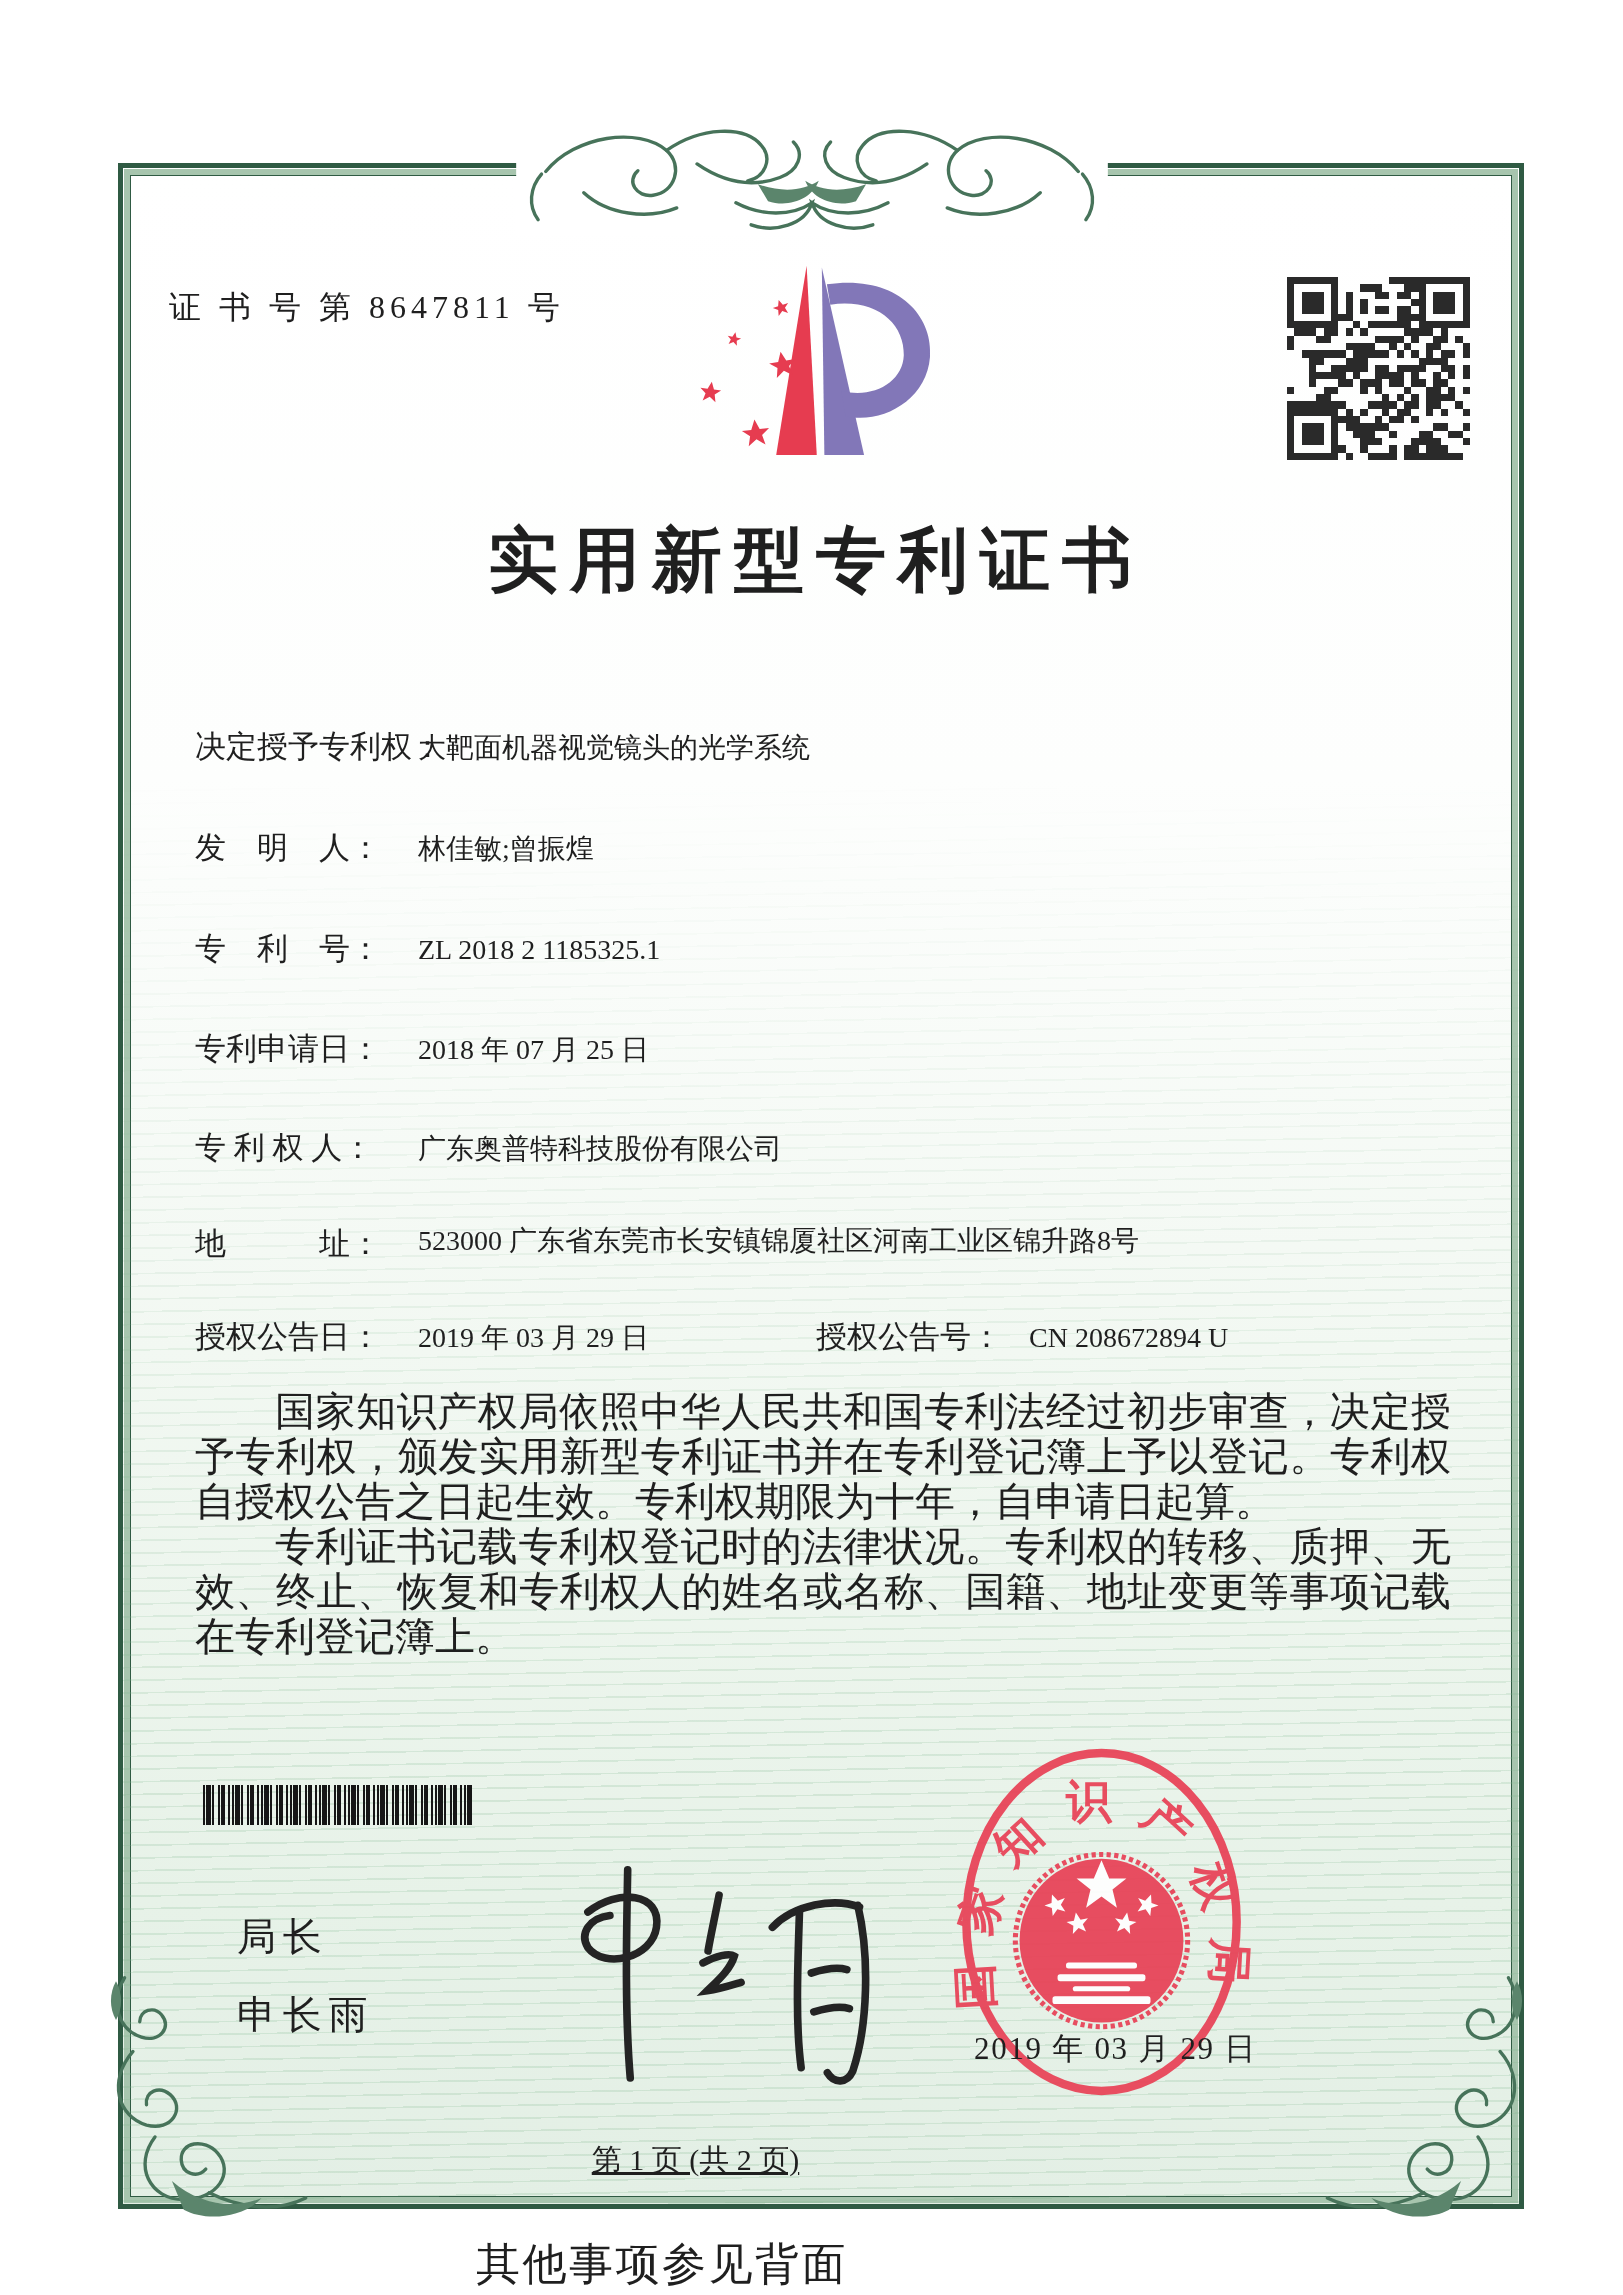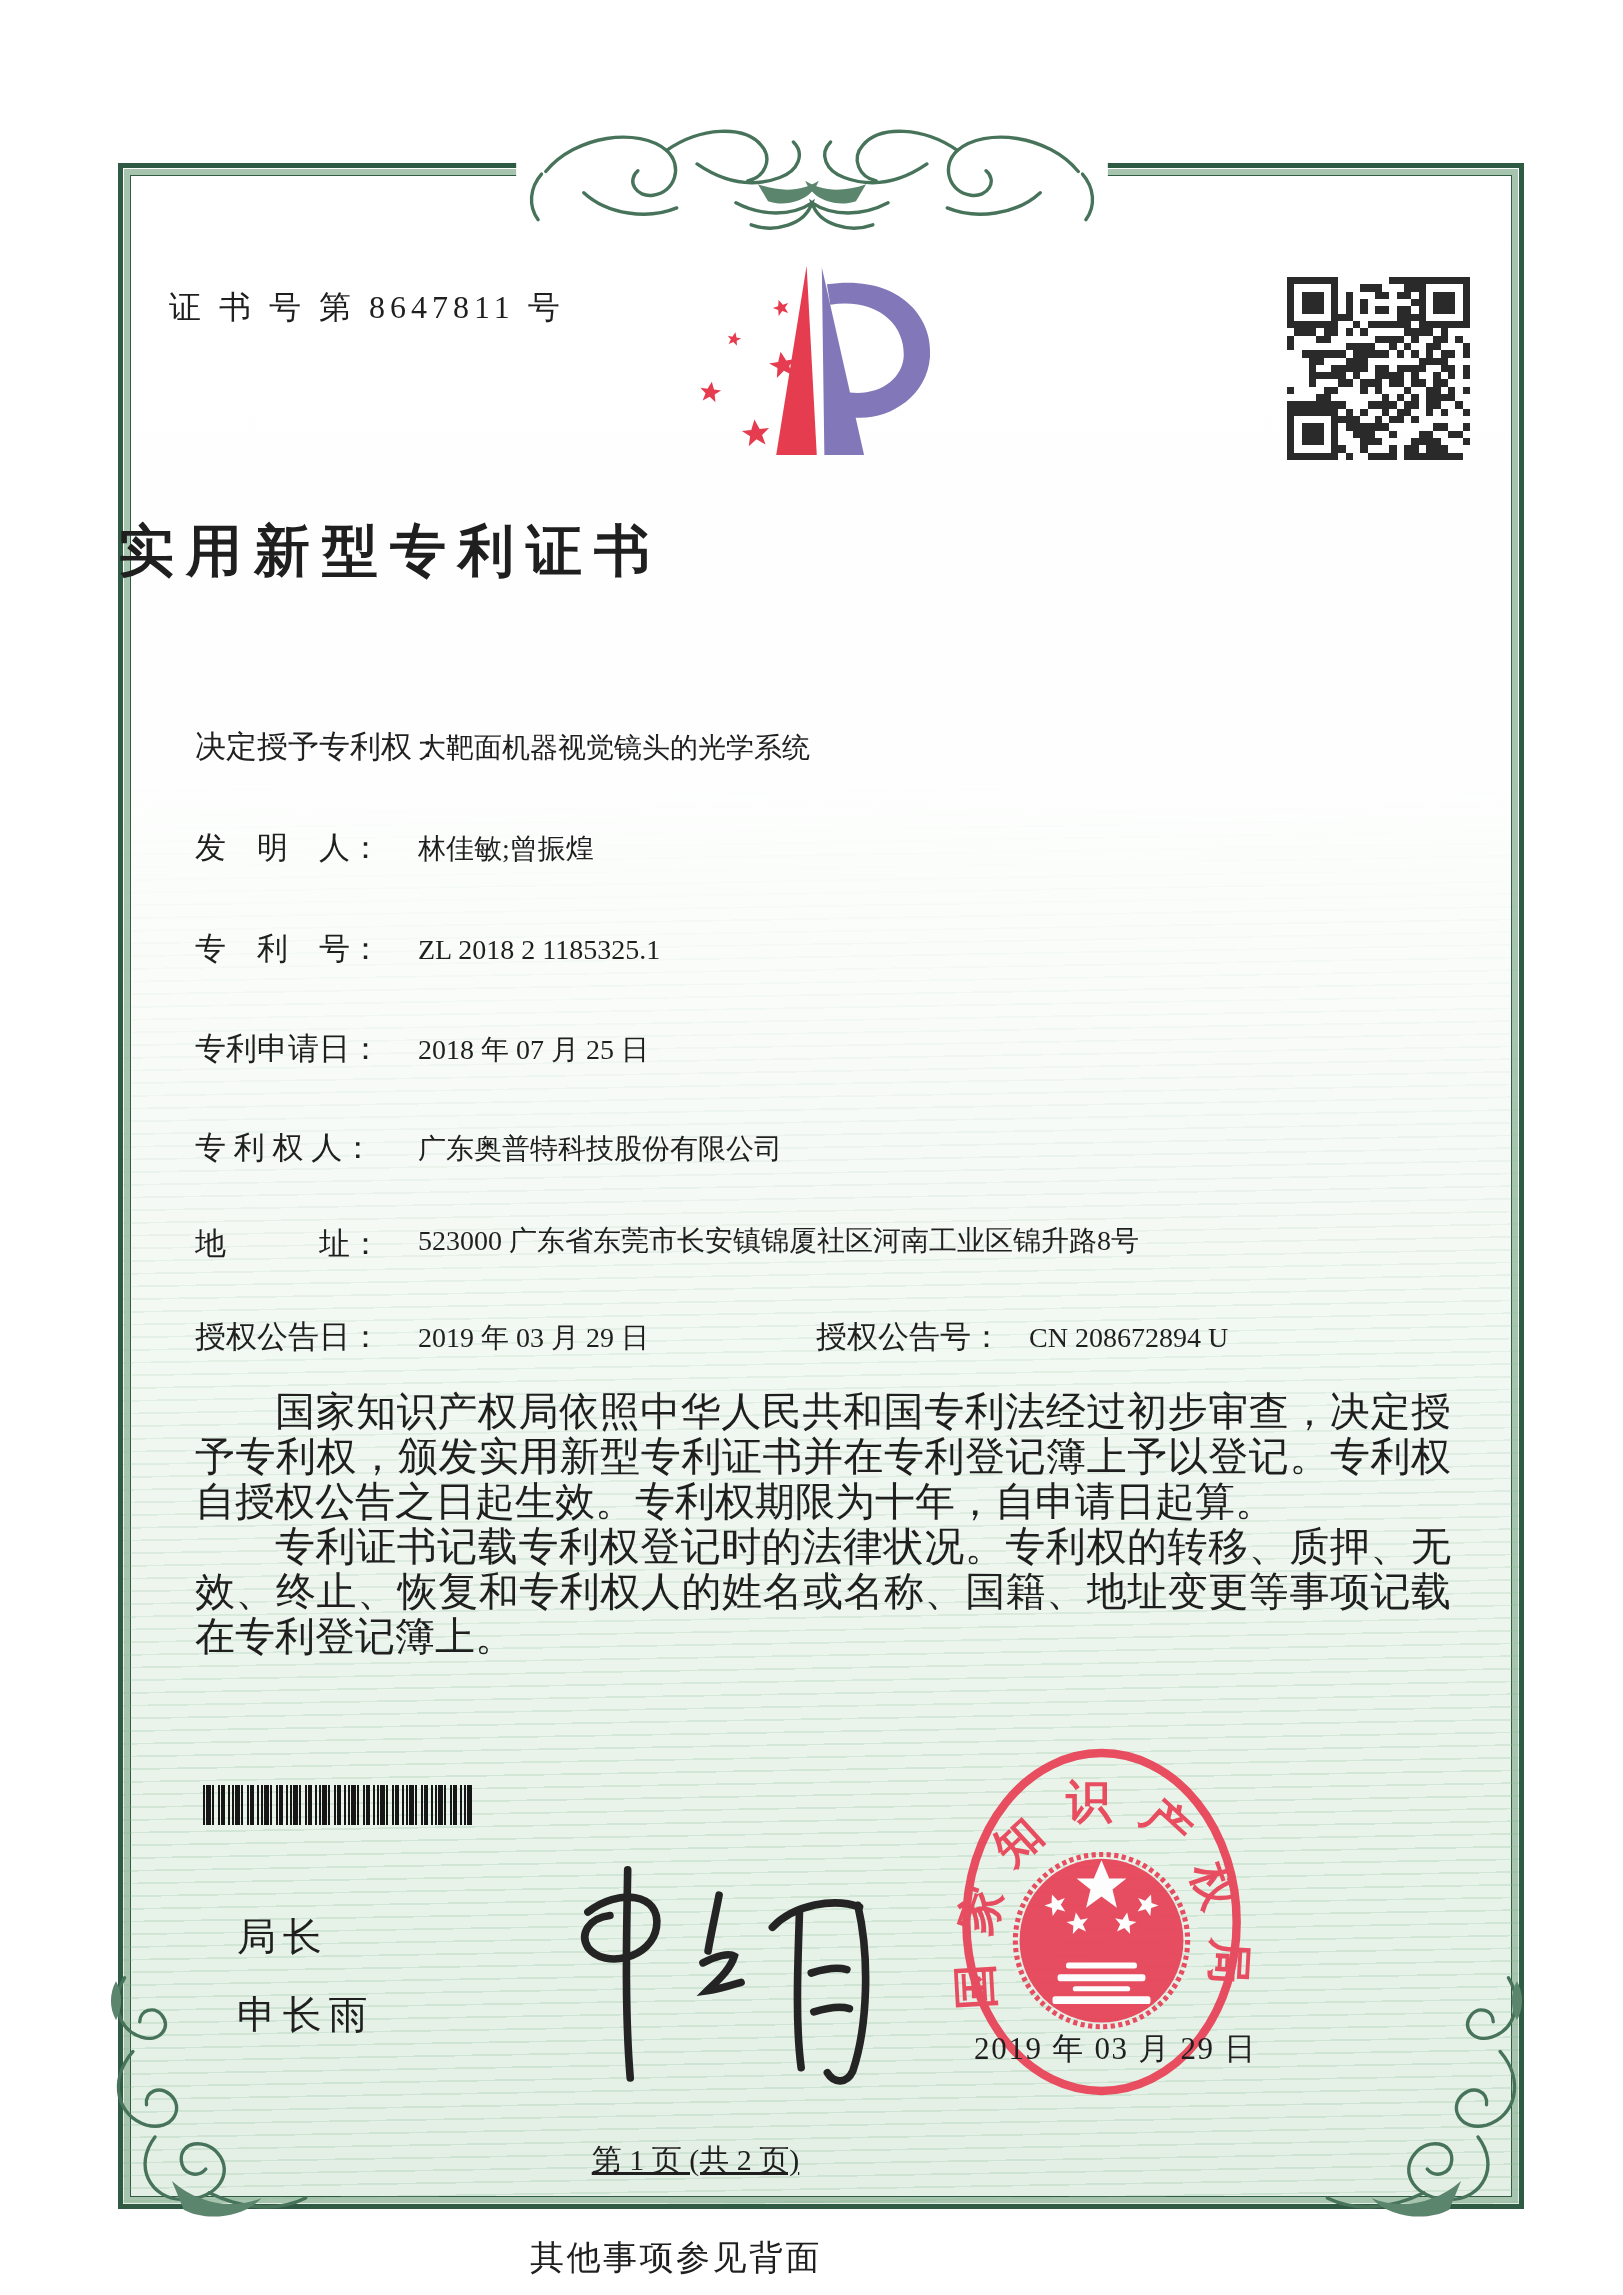--- a/index.html
+++ b/index.html
@@ -12,21 +12,21 @@
          border:5px solid #2f5a43;
          background:linear-gradient(to bottom,#ffffff 0%,#fdfefd 30%,#f2f8f2 58%,#e7f2e8 85%,#e3efe5 100%);}
   .frame-band{position:absolute;inset:0.8px;border:6px solid #a7c5ae;}
   .frame-thin{position:absolute;inset:0;border:1.7px solid #2f5a43;}
   .waves{position:absolute;inset:0;
          background:repeating-linear-gradient(179deg, rgba(130,185,145,0.22) 0 1.7px, rgba(255,255,255,0) 1.7px 12.7px);
          -webkit-mask-image:linear-gradient(to bottom,transparent 0%,transparent 30%,rgba(0,0,0,.55) 55%,#000 80%);
          mask-image:linear-gradient(to bottom,transparent 0%,transparent 30%,rgba(0,0,0,.55) 55%,#000 80%);}
 
   .cert-no{left:169px;top:286px;font-size:32px;letter-spacing:5px;}
-  .title{left:118px;top:514px;width:1396px;font-size:56px;
+  .title{left:118px;top:514px;width:1396px;text-align:center;font-size:70px;
          font-weight:bold;letter-spacing:12px;}
 
   .row{left:195px;font-size:35px;white-space:nowrap;}
   .lbl{display:inline-block;width:223px;font-size:31px;vertical-align:baseline;}
   .val{font-size:28px;}
   .addr-val{display:inline-block;width:880px;white-space:normal;vertical-align:top;line-height:36px;}
   .lbl2{display:inline-block;width:213px;font-size:31px;}
 
   .body-par{left:195px;width:1256px;font-size:40px;line-height:45px;
             text-align:justify;text-indent:2em;margin:0;}
@@ -36,21 +36,21 @@
       #161616 0 1.7px, rgba(0,0,0,0) 1.7px 3.4px,
       #161616 3.4px 7.6px, rgba(0,0,0,0) 7.6px 9.3px,
       #161616 9.3px 11px, rgba(0,0,0,0) 11px 15px,
       #161616 15px 17px, rgba(0,0,0,0) 17px 18px,
       #161616 18px 22px, rgba(0,0,0,0) 22px 25px,
       #161616 25px 27px, rgba(0,0,0,0) 27px 29px);}
 
   .director{left:222px;font-size:39px;letter-spacing:6.8px;margin-left:15px;}
   .seal-date{left:974px;top:2028px;font-size:31px;letter-spacing:1.7px;z-index:6;}
   .page-num{left:118px;top:2140px;width:1155px;text-align:center;font-size:30px;text-decoration:underline;}
-  .back-note{left:118px;top:2235px;width:1116px;text-align:center;font-size:34px;letter-spacing:2.5px;}
+  .back-note{left:104px;top:2235px;width:1116px;text-align:center;font-size:44px;letter-spacing:2.5px;}
 
   svg{display:block;}
   .flourish path{stroke:#47735a;fill:none;stroke-width:4;stroke-linecap:round;}
   .flourish .leaf{fill:#5b856c;stroke:none;}
 </style>
 </head>
 <body>
 
 <div class="frame">
   <div class="frame-band">

